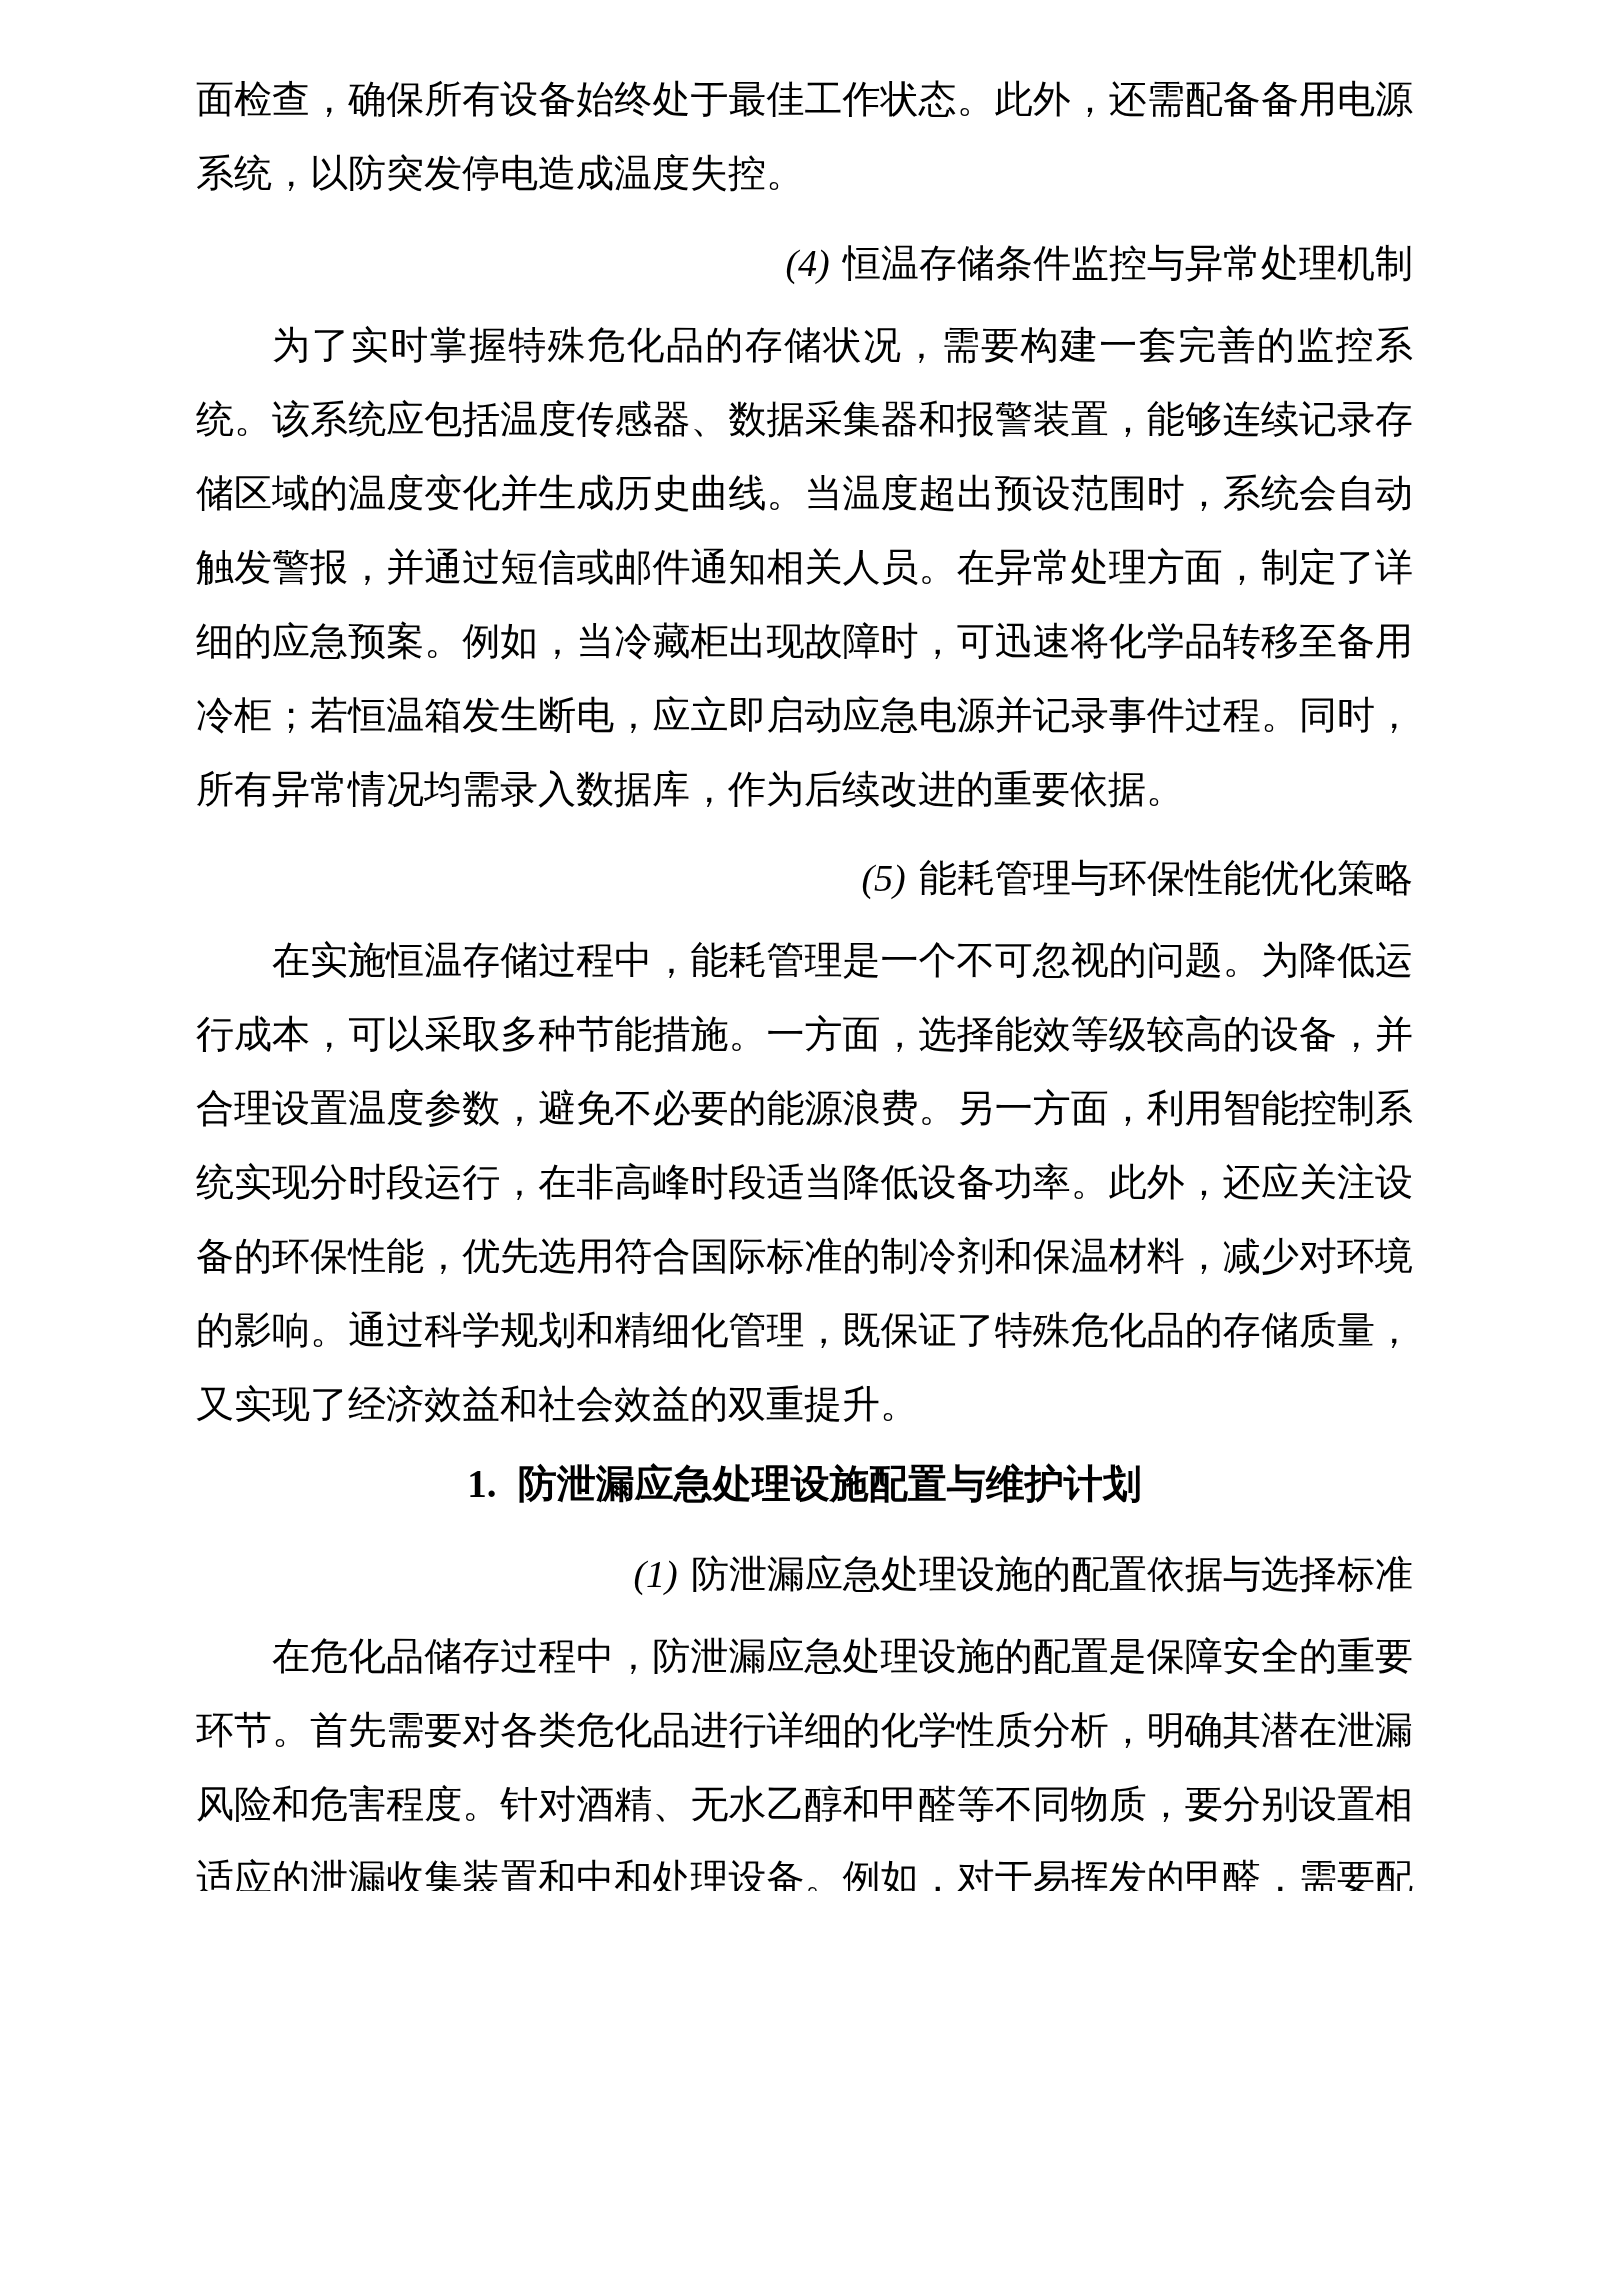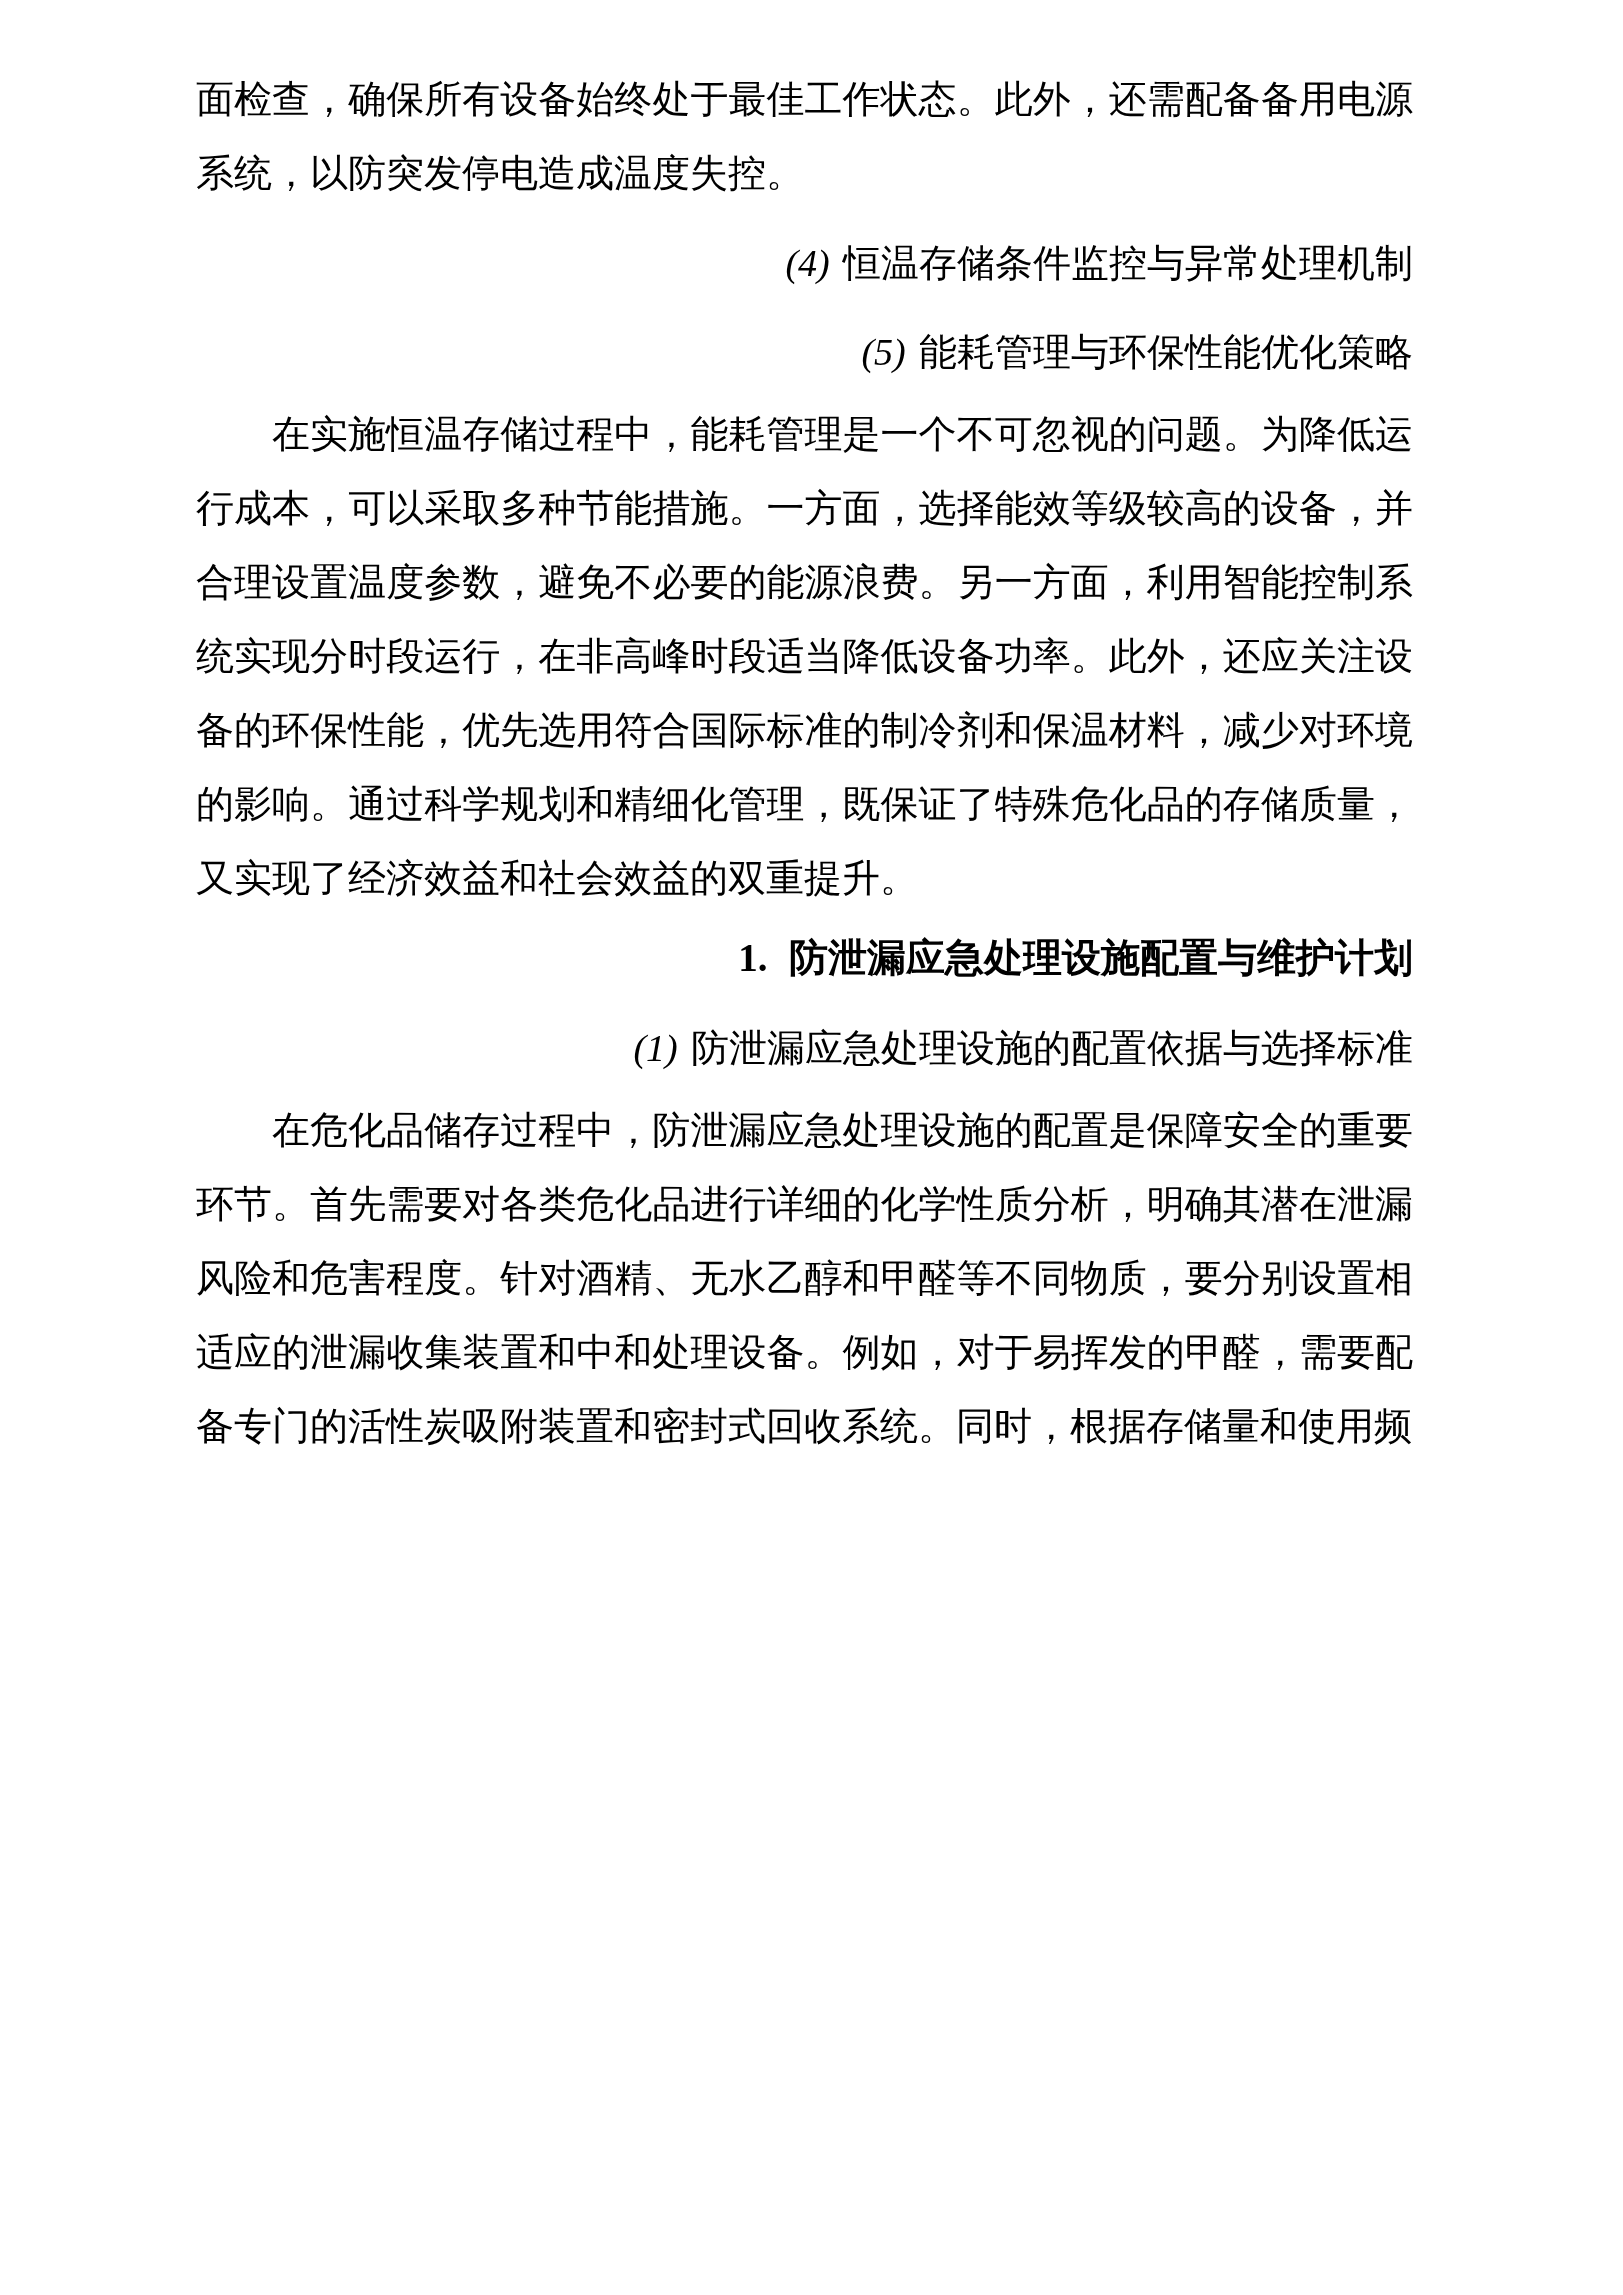--- a/index.html
+++ b/index.html
@@ -54,21 +54,21 @@
   }
   h1.chapter .num {
     margin-right: 0.5em;
   }
   h2.numbered {
     margin: 5.2px 0 10.5px 0;
     font-size: 39px;
     line-height: 75px;
     font-weight: 700;
     font-family: "Liberation Sans", sans-serif;
-    text-align: right;
+    text-align: center;
   }
   h2.numbered .num {
     font-family: "Liberation Serif", serif;
     margin-right: 0.55em;
   }
   .page-number {
     position: absolute;
     top: 2108px;
     left: 16px;
     width: 100%;
@@ -83,20 +83,21 @@
 
 <div class="page">
   <div class="content">
 
     <p class="body">面检查，确保所有设备始终处于最佳工作状态。此外，还需配备备用电源系统，以防突发停电造成温度失控。</p>
 
     <p class="subheading">
       <span class="num">(4)</span><span>恒温存储条件监控与异常处理机制</span>
     </p>
 
+    <p class="body indent">为了实时掌握特殊危化品的存储状况，需要构建一套完善的监控系统。该系统应包括温度传感器、数据采集器和报警装置，能够连续记录存储区域的温度变化并生成历史曲线。当温度超出预设范围时，系统会自动触发警报，并通过短信或邮件通知相关人员。在异常处理方面，制定了详细的应急预案。例如，当冷藏柜出现故障时，可迅速将化学品转移至备用冷柜；若恒温箱发生断电，应立即启动应急电源并记录事件过程。同时，所有异常情况均需录入数据库，作为后续改进的重要依据。</p>
 
     <p class="subheading">
       <span class="num">(5)</span><span>能耗管理与环保性能优化策略</span>
     </p>
 
     <p class="body indent">在实施恒温存储过程中，能耗管理是一个不可忽视的问题。为降低运行成本，可以采取多种节能措施。一方面，选择能效等级较高的设备，并合理设置温度参数，避免不必要的能源浪费。另一方面，利用智能控制系统实现分时段运行，在非高峰时段适当降低设备功率。此外，还应关注设备的环保性能，优先选用符合国际标准的制冷剂和保温材料，减少对环境的影响。通过科学规划和精细化管理，既保证了特殊危化品的存储质量，又实现了经济效益和社会效益的双重提升。</p>
 
 
     <h2 class="numbered">
       <span class="num">1.</span><span>防泄漏应急处理设施配置与维护计划</span>

